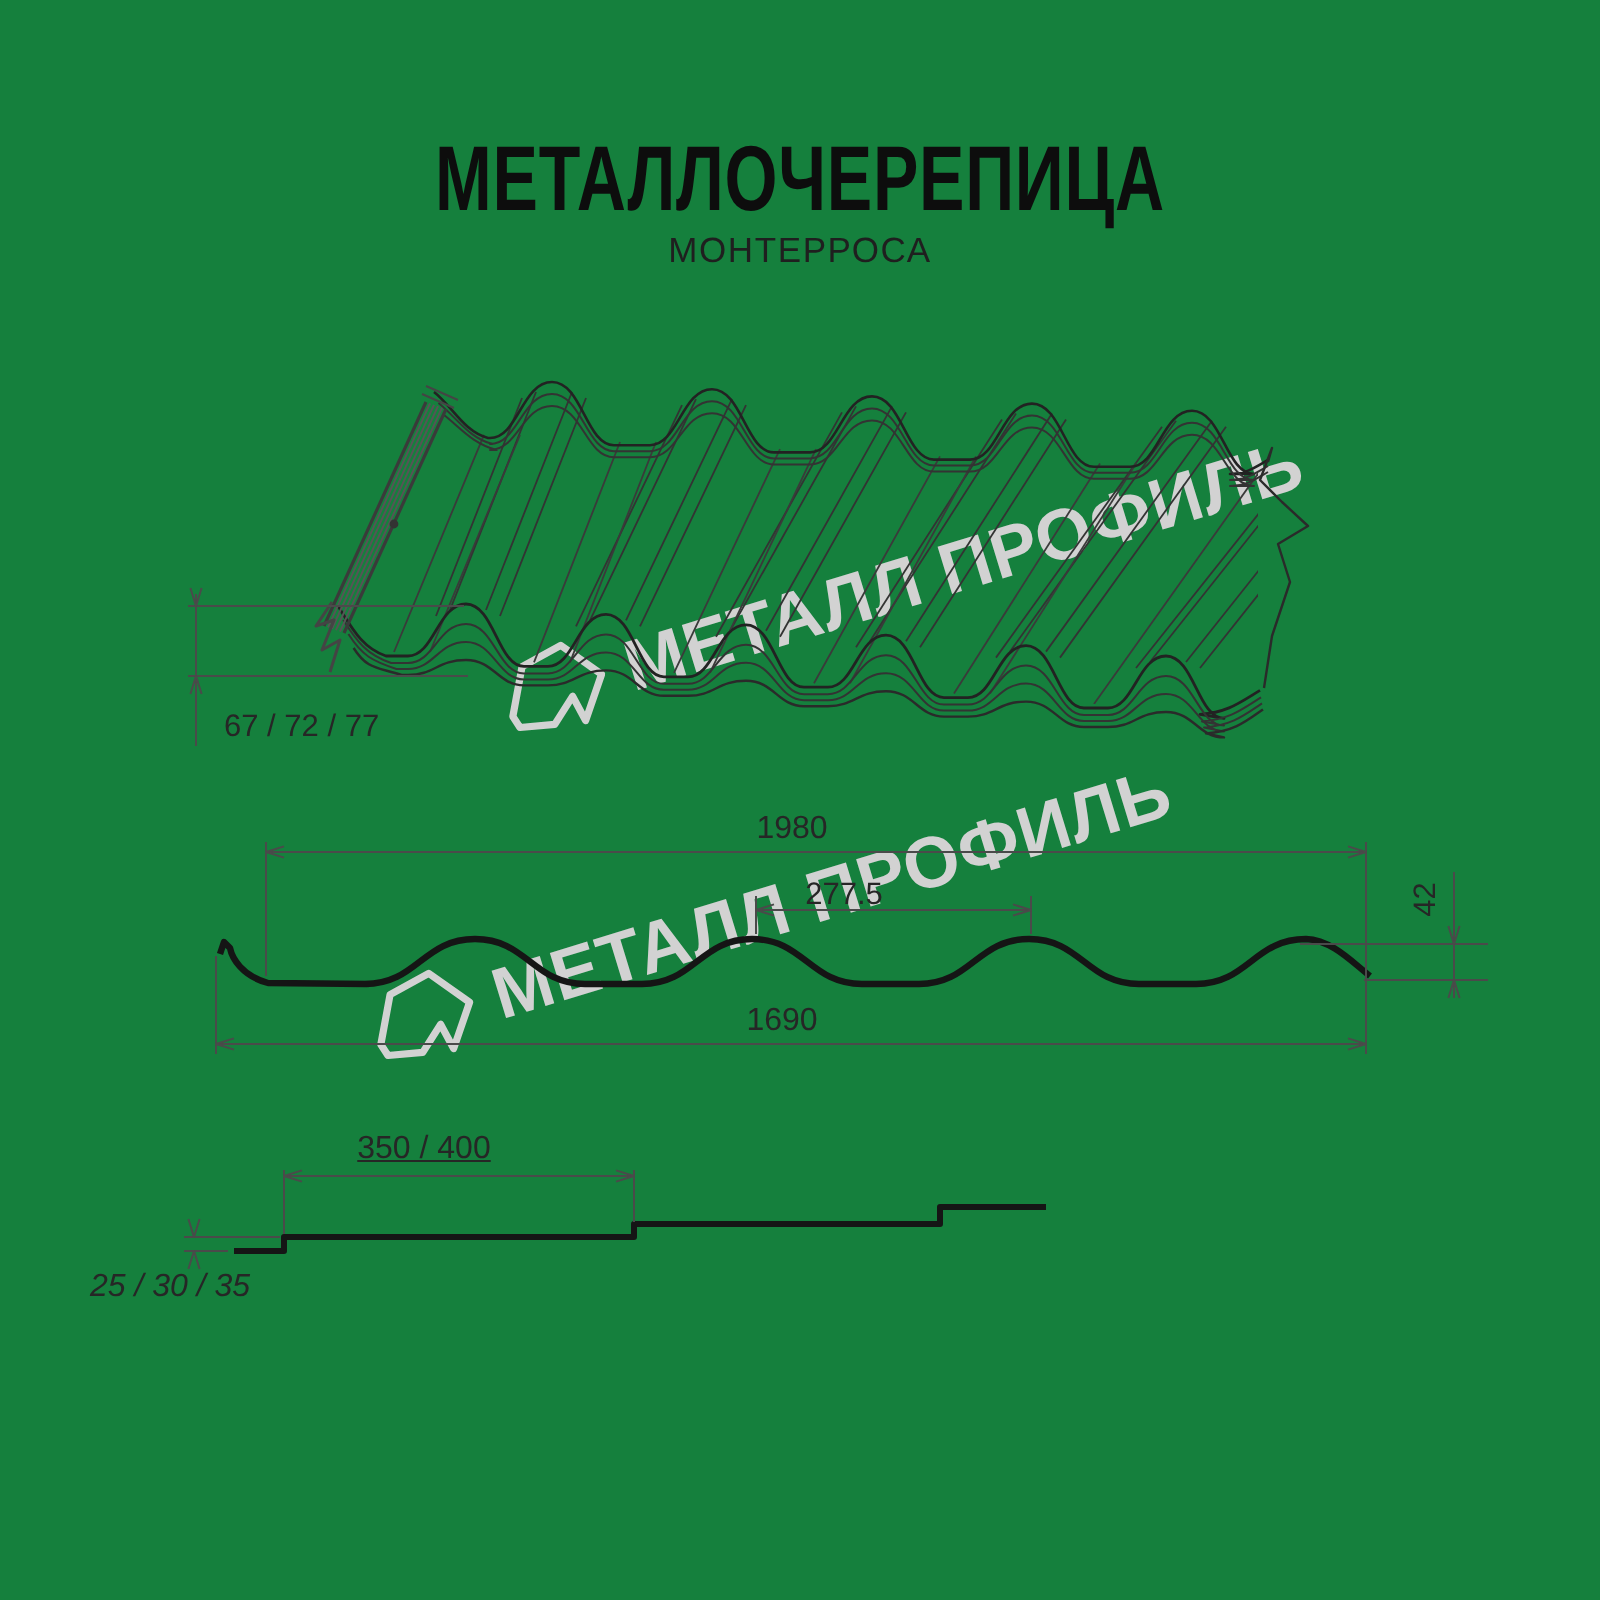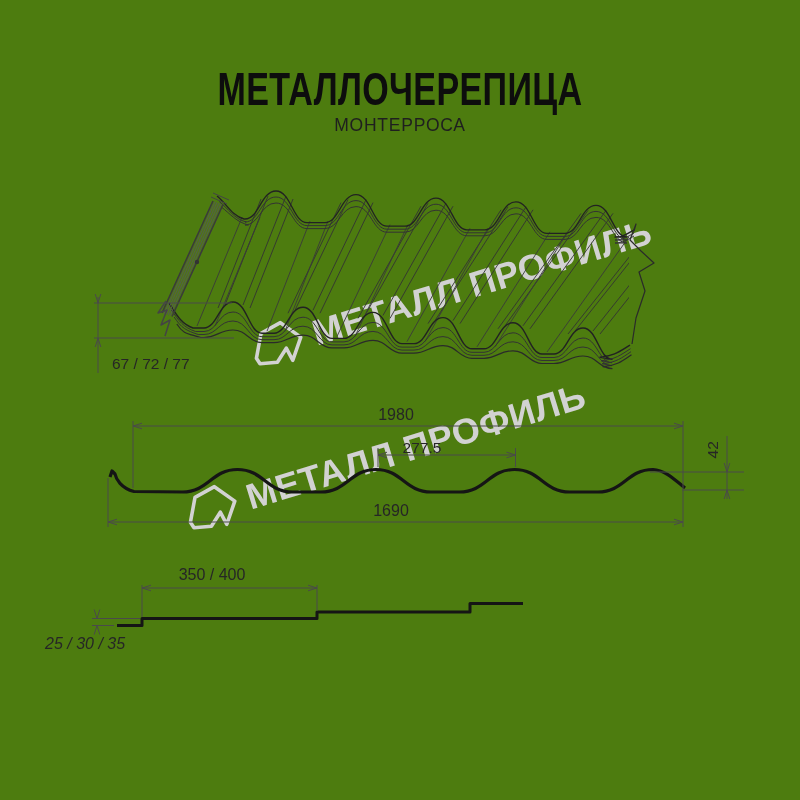--- a/index.html
+++ b/index.html
@@ -1,16 +1,16 @@
 <!DOCTYPE html>
 <html><head>
 <meta charset="utf-8">
 <style>
   html,body{margin:0;padding:0;background:#fff;}
-  #canvas{position:relative;width:800px;height:800px;background:#4d7c0f;overflow:hidden;
+  #canvas{position:relative;width:800px;height:800px;background:#15803d;overflow:hidden;
           font-family:"Liberation Sans",sans-serif;color:#111;}
   .title{position:absolute;top:66px;left:0;width:800px;text-align:center;
          font-size:46px;font-weight:bold;letter-spacing:.5px;color:#0d0d0d;
          transform:scaleX(.74);transform-origin:center;line-height:1;white-space:nowrap;}
   .subtitle{position:absolute;top:117px;left:0;width:800px;text-align:center;
          font-size:17.5px;font-weight:400;letter-spacing:.8px;color:#1f1f1f;line-height:1;}
   .dim-label{position:absolute;font-size:16px;color:#262626;line-height:1;white-space:nowrap;text-align:center;}
   .dim-label.center{text-align:center;}
   .wm{position:absolute;display:flex;align-items:center;gap:10px;
       transform:rotate(-17deg);transform-origin:0 50%;pointer-events:none;}
@@ -154,15 +154,15 @@
         <path d="M94.2,609.5 L97,618.5 L99.8,609.5" fill="none" stroke="#4a4a4a" stroke-width="1" stroke-linejoin="round"></path>
         <path d="M94.2,634.5 L97,625.5 L99.8,634.5" fill="none" stroke="#4a4a4a" stroke-width="1" stroke-linejoin="round"></path>
       </g>
     </svg>
 
   <div class="dim-label" style="left:112px;top:356px;font-size:15.5px;">67 / 72 / 77</div>
   <div class="dim-label center" style="left:346px;top:407px;width:100px;">1980</div>
   <div class="dim-label center" style="left:372px;top:440px;width:100px;font-size:15.5px;">277.5</div>
   <div class="dim-label center" style="left:341px;top:503px;width:100px;">1690</div>
   <div class="dim-label center" style="left:696px;top:442px;width:34px;font-size:15.5px;transform:rotate(-90deg);">42</div>
-  <div class="dim-label center" style="left:162px;top:567px;width:100px;">350 / 400</div>
+  <div class="dim-label center" style="left:162px;top:567px;width:100px;text-decoration:underline;">350 / 400</div>
   <div class="dim-label" style="left:45px;top:636px;font-style:italic;">25 / 30 / 35</div>
 </div>
 
 </body></html>

